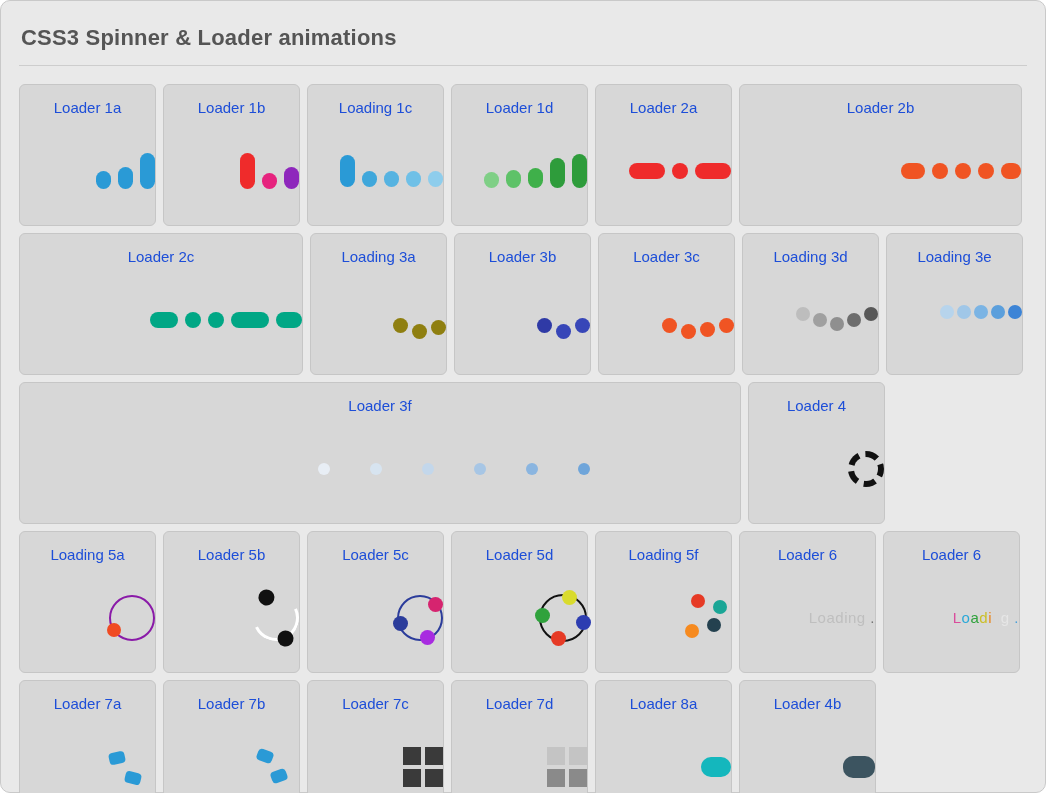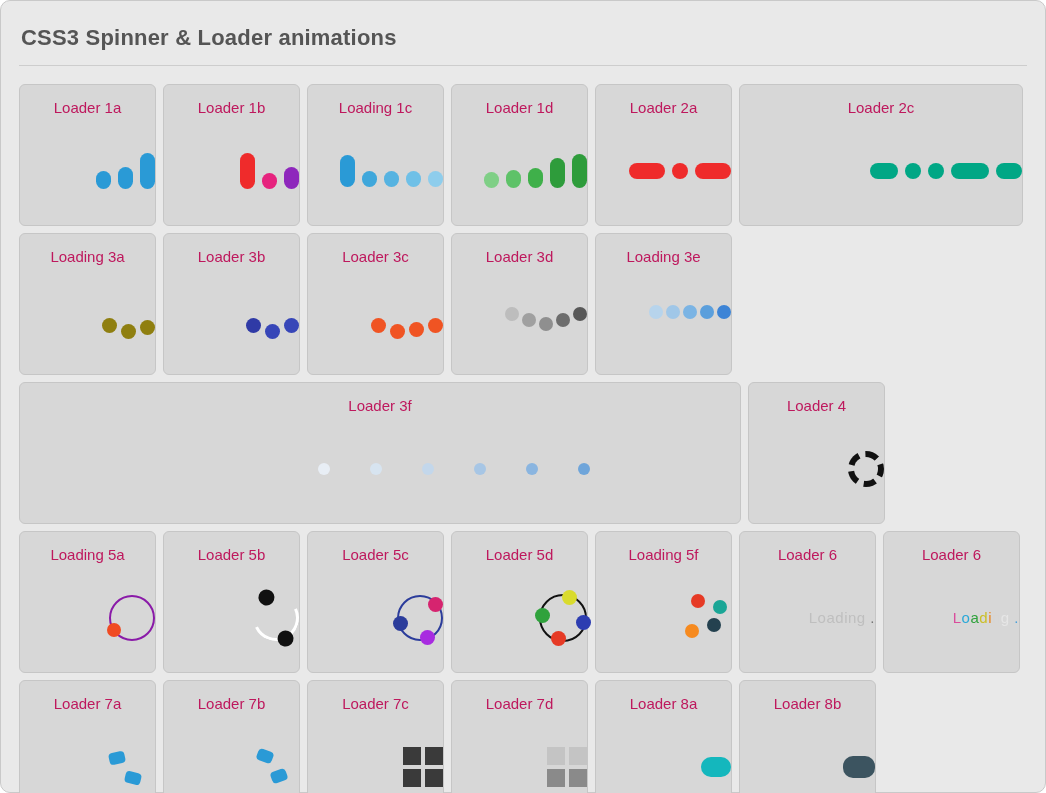--- a/index.html
+++ b/index.html
@@ -2,21 +2,21 @@
 <html><head>
 <meta charset="utf-8">
 <style>
   html,body{margin:0;padding:0;background:#e9e9e9;font-family:"Segoe UI",Arial,sans-serif;}
   body{width:1046px;height:793px;overflow:hidden;background:#fff;}
   .page{box-sizing:border-box;width:1046px;height:793px;padding:18px 18px 0 18px;border-radius:10px;background:#e9e9e9;border:0.5px solid #c9c9c9;}
   h1{font-size:22px;font-weight:600;color:#555;margin:6px 0 14px 2px;letter-spacing:.2px;}
   .rule{height:1px;background:#cdcdcd;margin-bottom:18px;}
   .grid{display:flex;flex-wrap:wrap;gap:7px;}
   .card{background:#d7d7d7;border:1px solid #c6c6c6;border-radius:6px;box-sizing:border-box;display:flex;flex-direction:column;align-items:center;}
-  .card-title{font-size:15px;color:#be185d;margin-top:14px;margin-bottom:0;font-weight:400;}
+  .card-title{font-size:15px;color:#1d4ed8;margin-top:14px;margin-bottom:0;font-weight:400;}
   .stage{flex:1;width:100%;display:flex;align-items:center;justify-content:flex-end;}
 
   
   .w1{width:137px;} .w2{width:283px;} .w3{width:284px;}
   .w4{width:722px;} .h{height:142px;}
 
   
   .bars{display:flex;align-items:flex-end;gap:7px;}
   .bar{border-radius:8px;}
 
@@ -106,20 +106,32 @@
       <div class="card-title">Loader 2a</div>
       <div class="stage">
         <div class="dotsrow">
           <div class="pill" style="width:36px;height:16px;background:#ef2b2b"></div>
           <div class="pill" style="width:16px;height:16px;background:#ef2b2b"></div>
           <div class="pill" style="width:36px;height:16px;background:#ef2b2b"></div>
         </div>
       </div>
     </div>
 
+    <div class="card w2 h">
+      <div class="card-title">Loader 2b</div>
+      <div class="stage">
+        <div class="dotsrow">
+          <div class="pill" style="width:24px;height:16px;background:#f05423"></div>
+          <div class="pill" style="width:16px;height:16px;background:#f05423"></div>
+          <div class="pill" style="width:16px;height:16px;background:#f05423"></div>
+          <div class="pill" style="width:16px;height:16px;background:#f05423"></div>
+          <div class="pill" style="width:20px;height:16px;background:#f05423"></div>
+        </div>
+      </div>
+    </div>
 
     <div class="card w3 h">
       <div class="card-title">Loader 2c</div>
       <div class="stage">
         <div class="dotsrow">
           <div class="pill" style="width:28px;height:16px;background:#00a785"></div>
           <div class="pill" style="width:16px;height:16px;background:#00a785"></div>
           <div class="pill" style="width:16px;height:16px;background:#00a785"></div>
           <div class="pill" style="width:38px;height:16px;background:#00a785"></div>
           <div class="pill" style="width:26px;height:16px;background:#00a785"></div>
@@ -155,21 +167,21 @@
         <div class="dotsrow" style="align-items:flex-end;gap:4px;transform:translateY(6px)">
           <div class="dot" style="width:15px;height:15px;background:#f05423"></div>
           <div class="dot" style="width:15px;height:15px;background:#f05423;transform:translateY(6px)"></div>
           <div class="dot" style="width:15px;height:15px;background:#f05423;transform:translateY(4px)"></div>
           <div class="dot" style="width:15px;height:15px;background:#f05423"></div>
         </div>
       </div>
     </div>
 
     <div class="card w1 h">
-      <div class="card-title">Loader 3d</div>
+      <div class="card-title">Loading 3d</div>
       <div class="stage">
         <div class="dotsrow" style="gap:3px">
           <div class="dot" style="width:14px;height:14px;background:#bdbdbd;transform:translateY(-6px)"></div>
           <div class="dot" style="width:14px;height:14px;background:#a0a0a0"></div>
           <div class="dot" style="width:14px;height:14px;background:#8f8f8f;transform:translateY(4px)"></div>
           <div class="dot" style="width:14px;height:14px;background:#6d6d6d"></div>
           <div class="dot" style="width:14px;height:14px;background:#585858;transform:translateY(-6px)"></div>
         </div>
       </div>
     </div>
@@ -324,20 +336,20 @@
     </div>
 
     <div class="card w1 h">
       <div class="card-title">Loader 8a</div>
       <div class="stage">
         <div class="pill" style="width:30px;height:20px;background:#14b7bd"></div>
       </div>
     </div>
 
     <div class="card w1 h">
-      <div class="card-title">Loader 8b</div>
+      <div class="card-title">Loader 4b</div>
       <div class="stage">
         <div class="pill" style="width:32px;height:22px;background:#3c5460"></div>
       </div>
     </div>
 
   </div>
 </div>
 
 </body></html>

